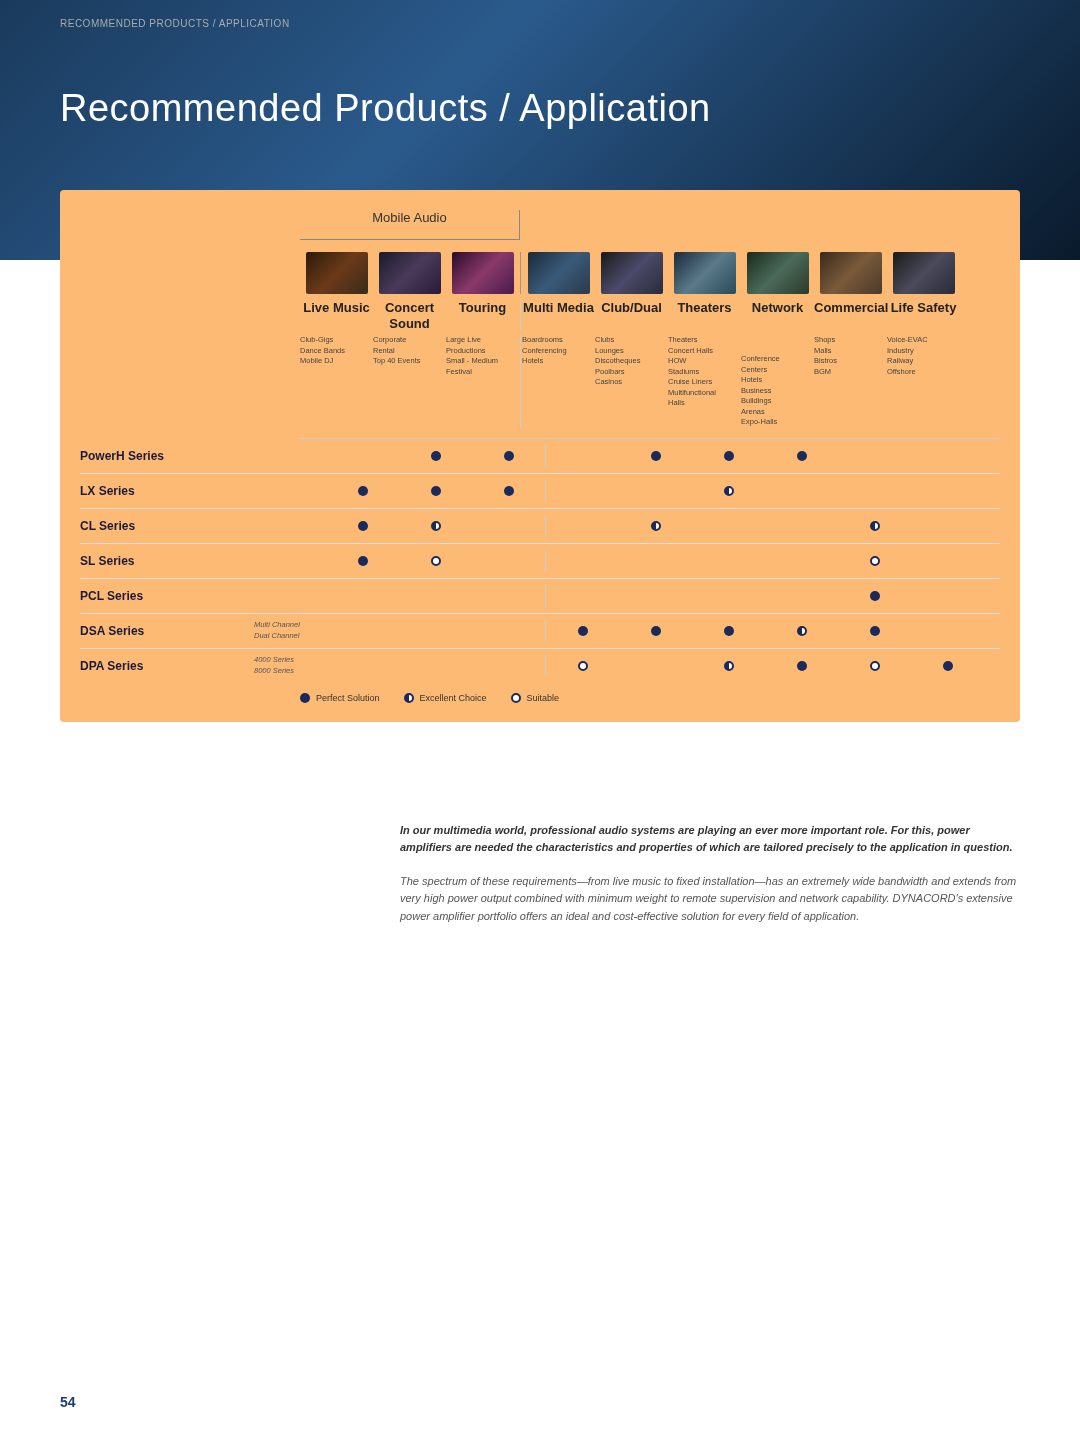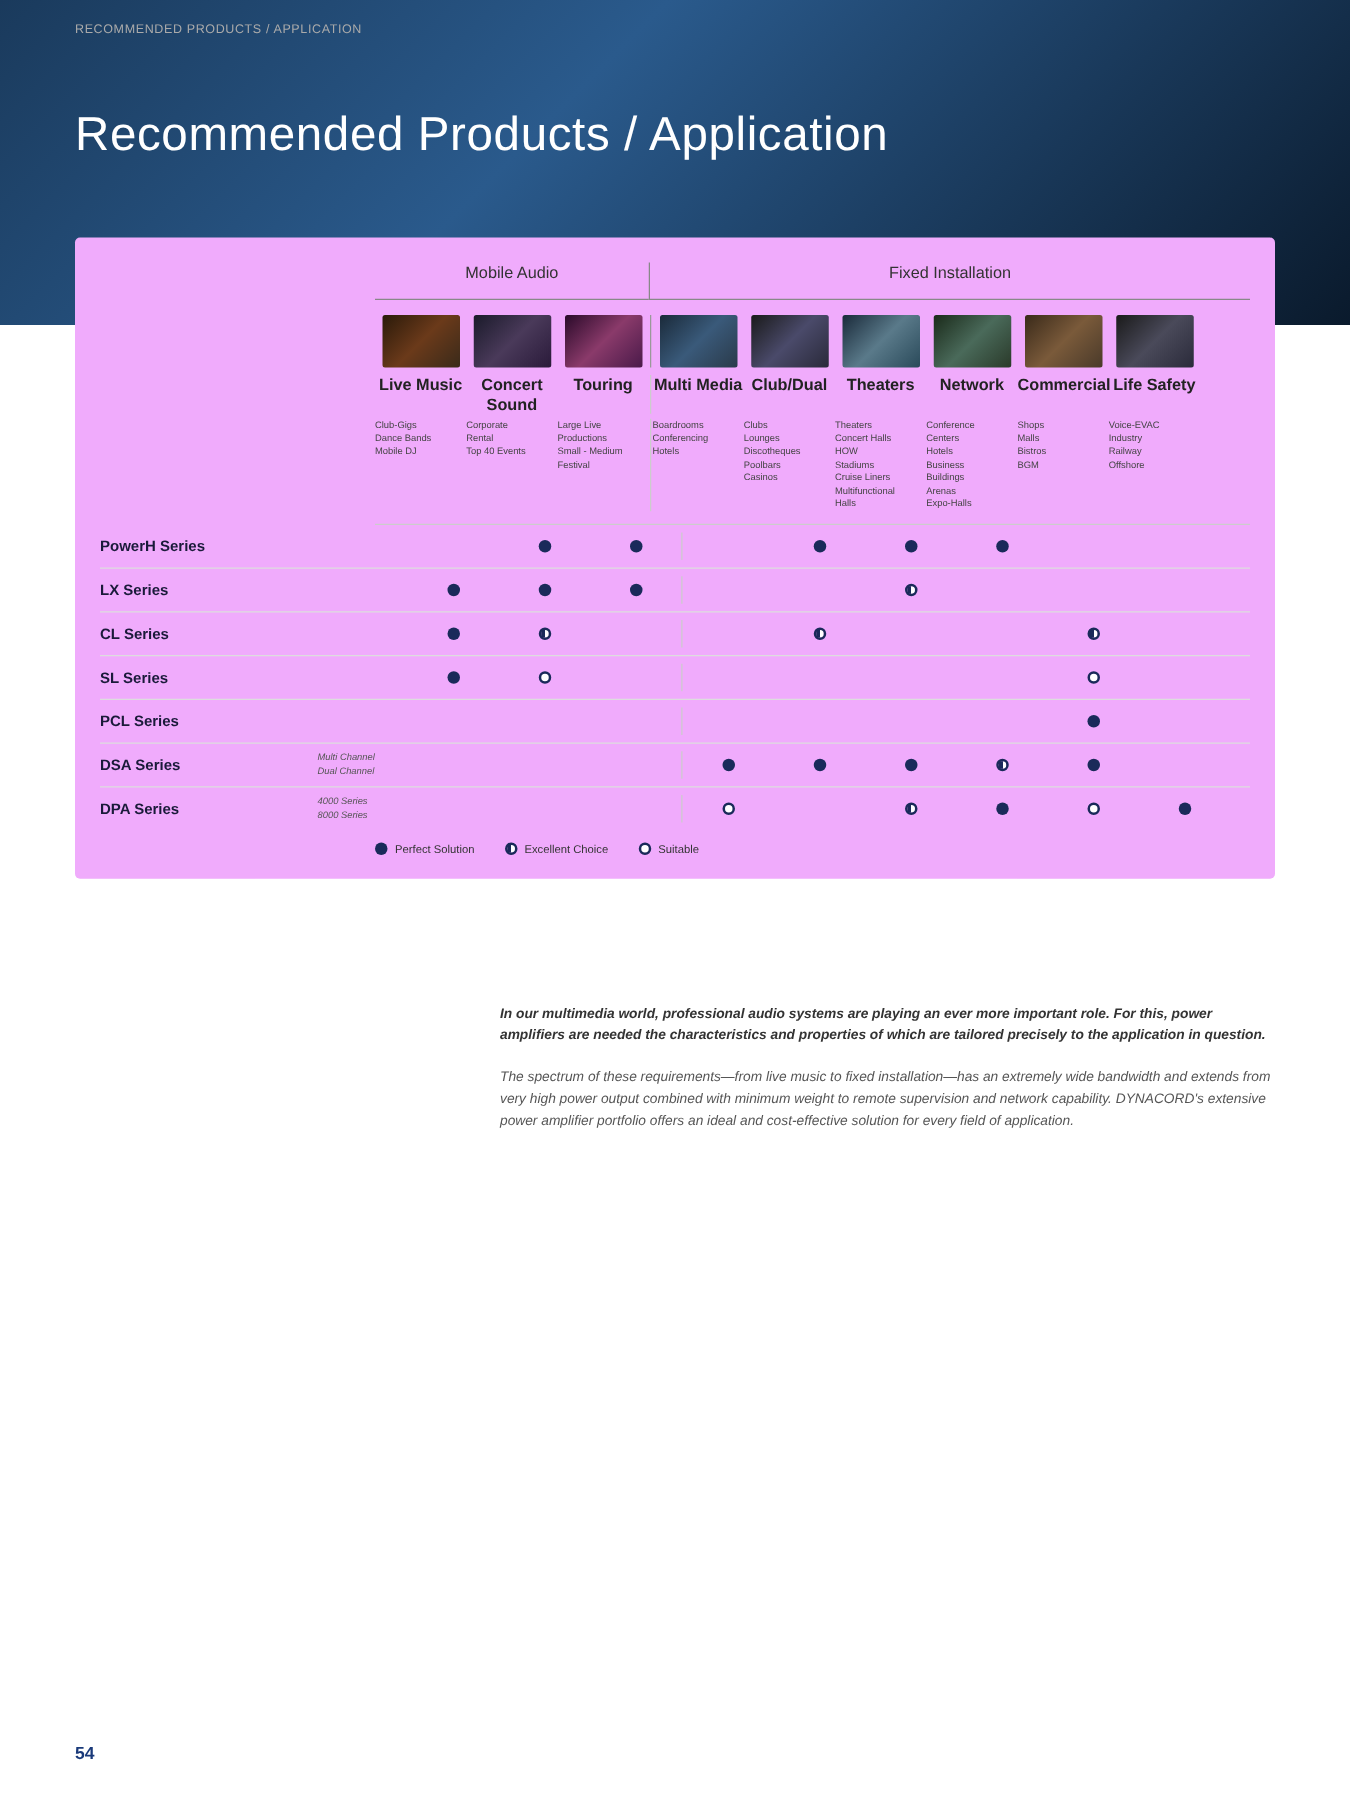--- a/index.html
+++ b/index.html
@@ -45,21 +45,21 @@
 
     
     .main-content {
       position: relative;
       z-index: 1;
       padding: 30px 60px 40px 60px;
     }
 
     
     .table-container {
-      background: #f0abfc;
+      background: #fdba74;
       border-radius: 4px;
       padding: 20px 20px 15px 20px;
       overflow-x: auto;
     }
 
     
     .category-header-row {
       display: flex;
       margin-left: 220px;
     }
@@ -277,23 +277,20 @@
 <h1 class="page-title">Recommended Products / Application</h1>
 
 <div class="main-content">
   <div class="table-container">
 
     <div class="category-header-row">
       <div style="display:flex; flex-direction:column; align-items:center; width:219px; border-bottom:1px solid #888;">
         <span class="category-label">Mobile Audio</span>
       </div>
       <div style="width:1px; background:#888; height:30px; margin-top:0;"></div>
-      <div style="display:flex; flex-direction:column; align-items:center; flex:1; border-bottom:1px solid #888;">
-        <span class="category-label">Fixed Installation</span>
-      </div>
     </div>
 
     <div class="images-row" id="images-row">
         <div class="col-img">
           <div class="img-placeholder img-live-music"></div>
         </div>
         <div class="col-img">
           <div class="img-placeholder img-concert-sound"></div>
         </div>
         <div class="col-img">
@@ -353,21 +350,21 @@
 Discotheques
 Poolbars
 Casinos</div>
         <div class="col-desc" style="white-space: pre-line;">Theaters
 Concert Halls
 HOW
 Stadiums
 Cruise Liners
 Multifunctional
 Halls</div>
-        <div class="col-desc" style="white-space: pre-line;">Conference
+        <div class="col-desc" style="white-space: pre-line; margin-top: 19px;">Conference
 Centers
 Hotels
 Business
 Buildings
 Arenas
 Expo-Halls</div>
         <div class="col-desc" style="white-space: pre-line;">Shops
 Malls
 Bistros
 BGM</div>

